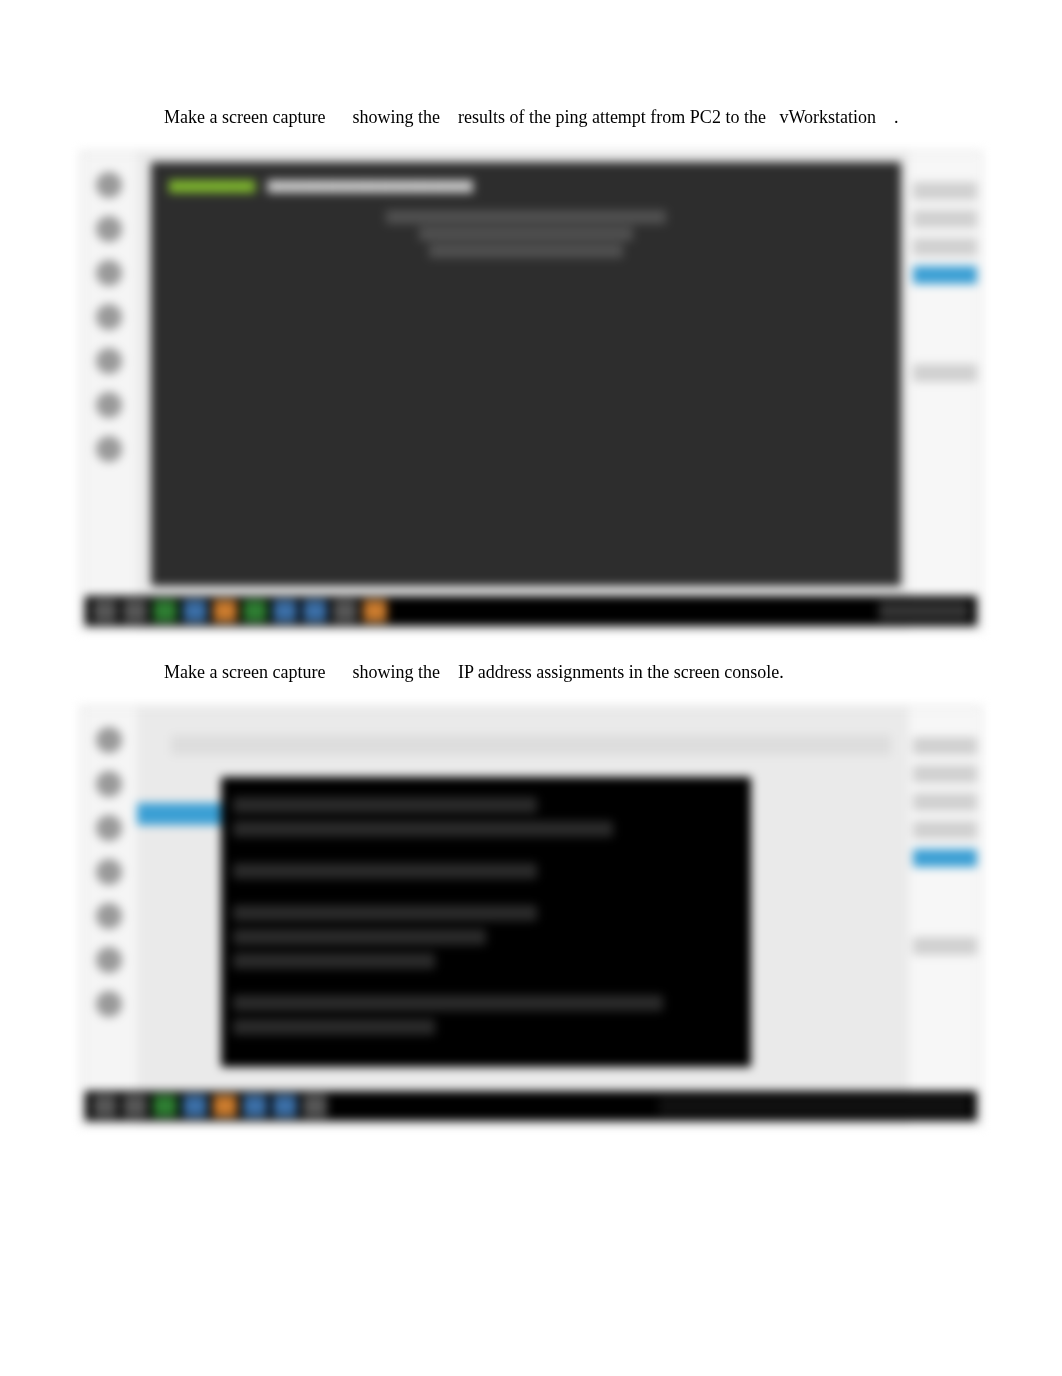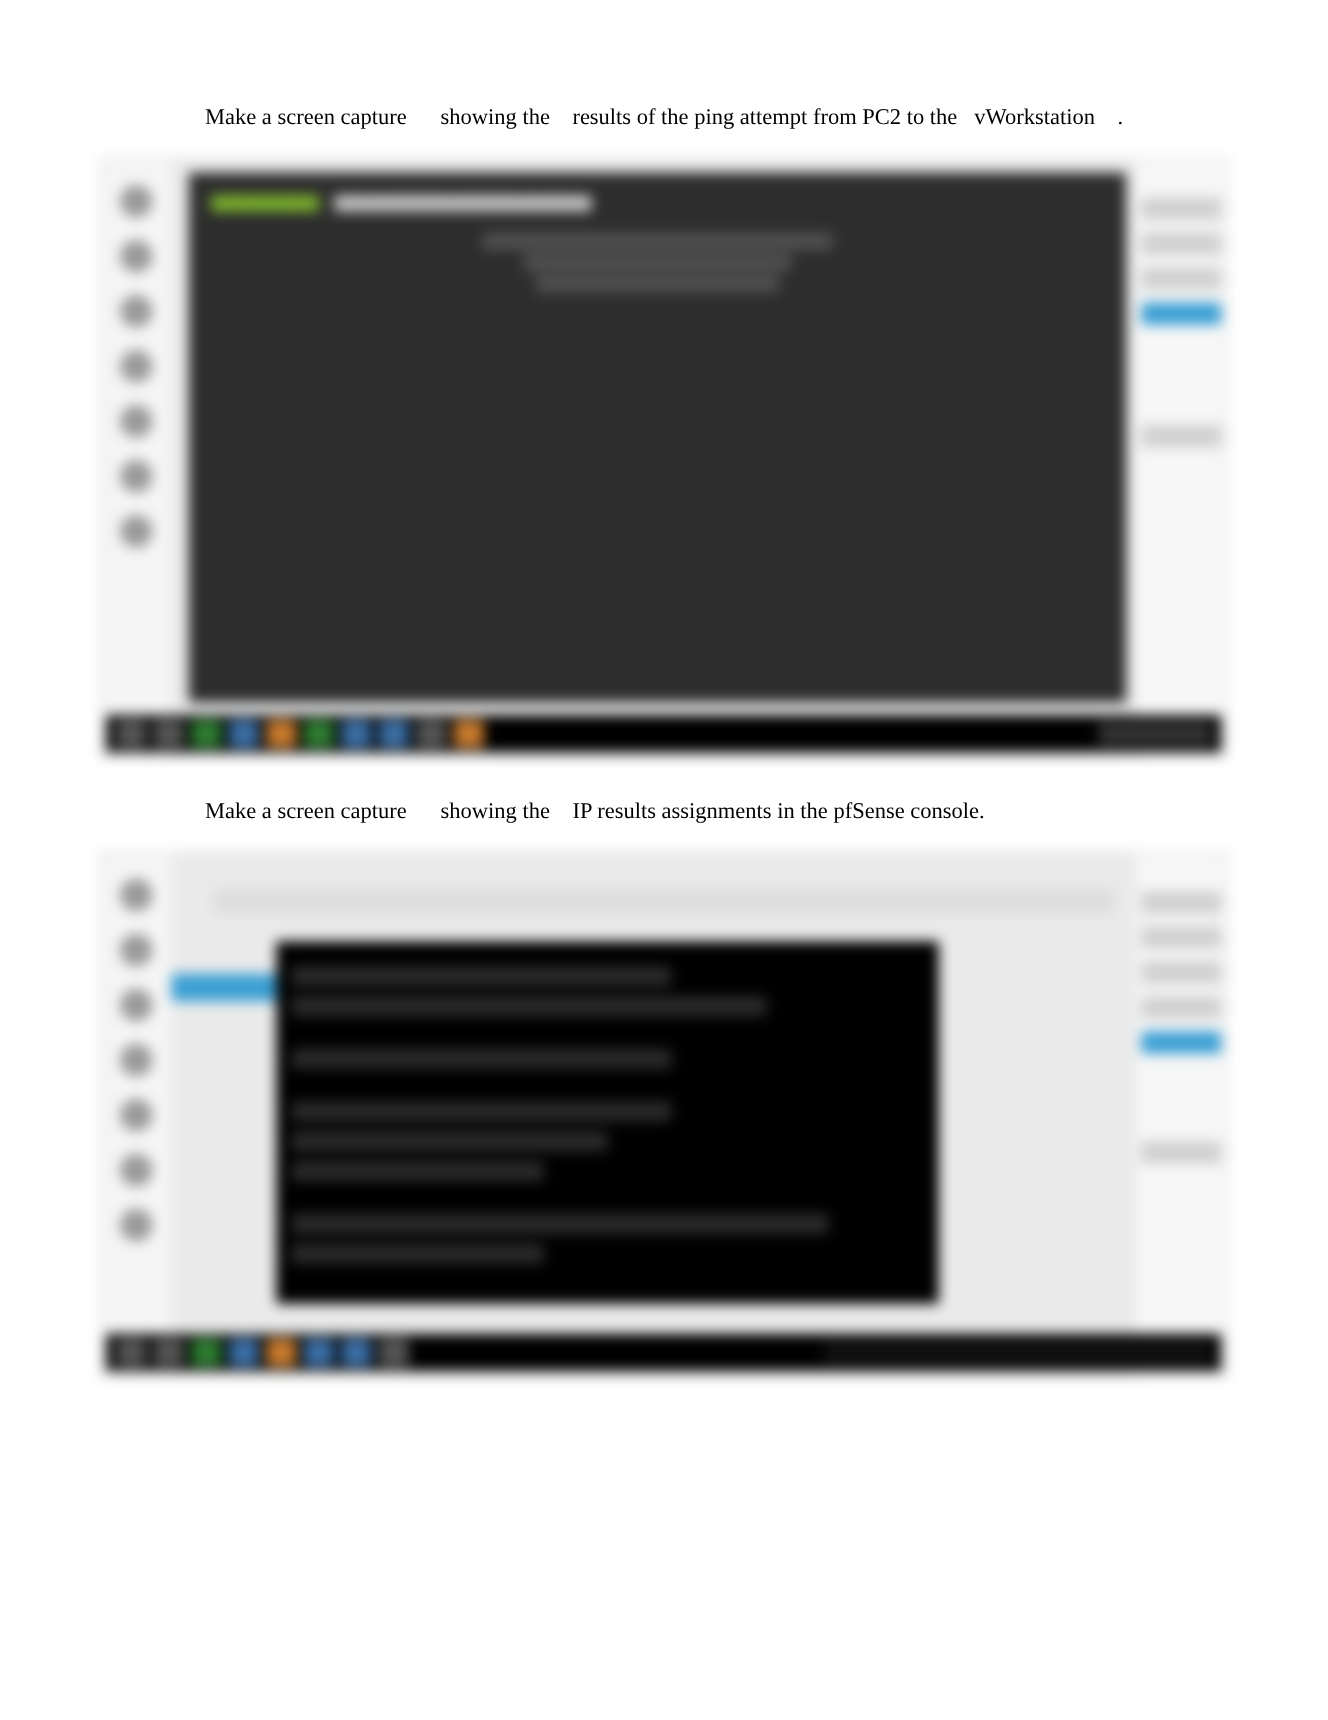--- a/index.html
+++ b/index.html
@@ -13,20 +13,21 @@
     position: relative;
     padding: 80px 80px 40px 80px;
   }
   .instruction {
     display: flex;
     align-items: flex-start;
     margin-left: 60px;
     margin-right: 40px;
     margin-bottom: 20px;
     line-height: 1.5;
+    margin-top: 24px;
   }
   .bullet-icon {
     font-size: 14px;
     color: #888;
     margin-right: 24px;
     margin-top: 3px;
     flex-shrink: 0;
   }
   .instruction-text {
     flex: 1;
@@ -260,21 +261,21 @@
   </div>
 </div>
 
 <div class="instruction">
   <span class="bullet-icon"></span>
   <div class="instruction-text">
     <span>Make a screen capture</span>
     <span>&nbsp;&nbsp;&nbsp;&nbsp;</span>
     <span>showing the</span>
     <span>&nbsp;&nbsp;</span>
-    <span>IP results assignments in the pfSense console.</span>
+    <span>IP address assignments in the screen console.</span>
   </div>
 </div>
 
 <div class="screenshot-frame screenshot-2" aria-label="pfSense console showing IP address assignments">
   <div class="corner-tag"></div>
   <div class="ss-toolbar-left">
     <div class="ic"></div>
     <div class="ic"></div>
     <div class="ic"></div>
     <div class="ic"></div>

